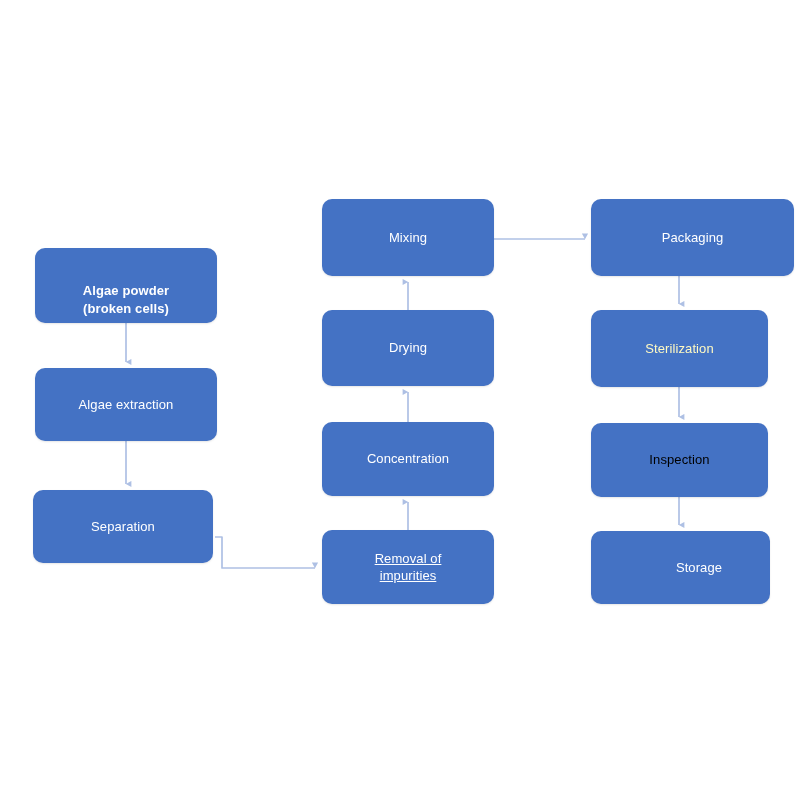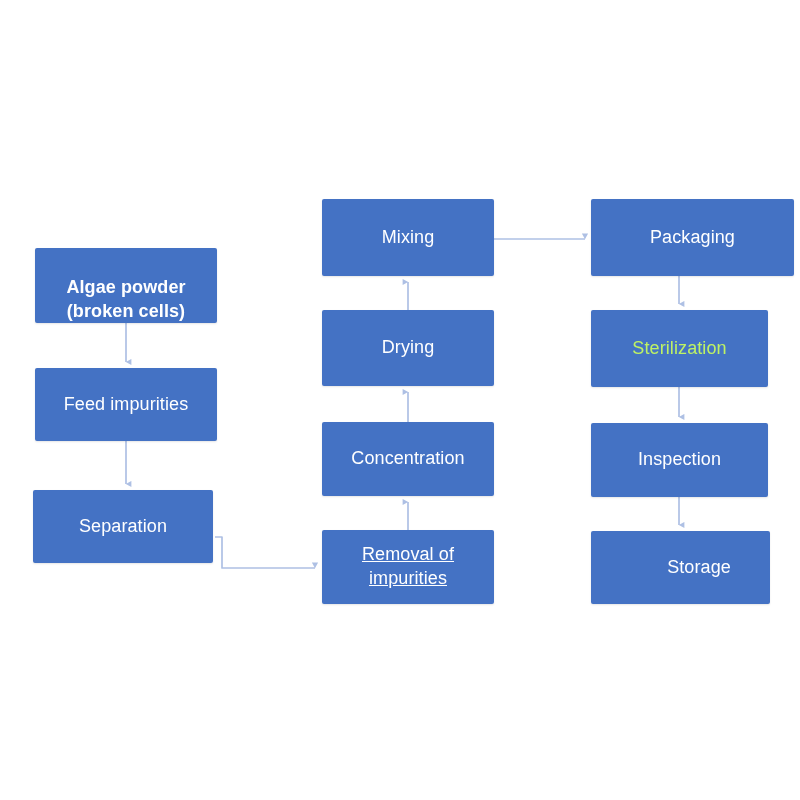--- a/index.html
+++ b/index.html
@@ -22,27 +22,27 @@
     left: 0;
     top: 0;
     width: 800px;
     height: 800px;
     pointer-events: none;
   }
   .node {
     position: absolute;
     box-sizing: border-box;
     background: #4472C4;
-    border-radius: 2px;
+    border-radius: 10px;
     color: #ffffff;
     display: flex;
     align-items: center;
     justify-content: center;
     text-align: center;
-    font-size: 18px;
+    font-size: 13px;
     line-height: 1.32;
     letter-spacing: 0.1px;
     padding: 4px 8px;
     box-shadow: 0 1px 2px rgba(0,0,0,0.10);
   }
   .node .label {
     display: block;
     white-space: pre-line;
   }
   .node.strong .label {
@@ -105,21 +105,21 @@
 
     <line x1="679" y1="497" x2="679" y2="525" stroke="#AEC0E4" stroke-width="1.7" marker-end="url(#arrow-down)"></line>
   </svg>
 
   <div class="node strong" id="node-algae-powder" style="background: rgb(68, 114, 196); color: rgb(255, 255, 255);">
     <span class="label">Algae powder
 (broken cells)</span>
   </div>
 
   <div class="node" id="node-feed-extraction" style="background: rgb(68, 114, 196); color: rgb(255, 255, 255);">
-    <span class="label">Feed impurities</span>
+    <span class="label">Algae extraction</span>
   </div>
 
   <div class="node" id="node-separation" style="background: rgb(68, 114, 196); color: rgb(255, 255, 255);">
     <span class="label">Separation</span>
   </div>
 
   <div class="node" id="node-removal-of-impurities" style="background: rgb(68, 114, 196); color: rgb(255, 255, 255);">
     <span class="label">Removal of
 impurities</span>
   </div>
@@ -133,25 +133,25 @@
   </div>
 
   <div class="node" id="node-mixing" style="background: rgb(68, 114, 196); color: rgb(255, 255, 255);">
     <span class="label">Mixing</span>
   </div>
 
   <div class="node" id="node-packaging" style="background: rgb(68, 114, 196); color: rgb(255, 255, 255);">
     <span class="label">Packaging</span>
   </div>
 
-  <div class="node" id="node-sterilization" style="background: rgb(68, 114, 196); color: #bef264;">
+  <div class="node" id="node-sterilization" style="background: rgb(68, 114, 196); color: #fef9c3;">
     <span class="label">Sterilization</span>
   </div>
 
-  <div class="node" id="node-inspection" style="background: rgb(68, 114, 196); color: #ffffff;">
+  <div class="node" id="node-inspection" style="background: rgb(68, 114, 196); color: #000000;">
     <span class="label">Inspection</span>
   </div>
 
   <div class="node" id="node-storage" style="background: rgb(68, 114, 196); color: rgb(255, 255, 255); padding-left: 45px;">
     <span class="label">Storage</span>
   </div>
 
 </div>
 
 </body></html>

